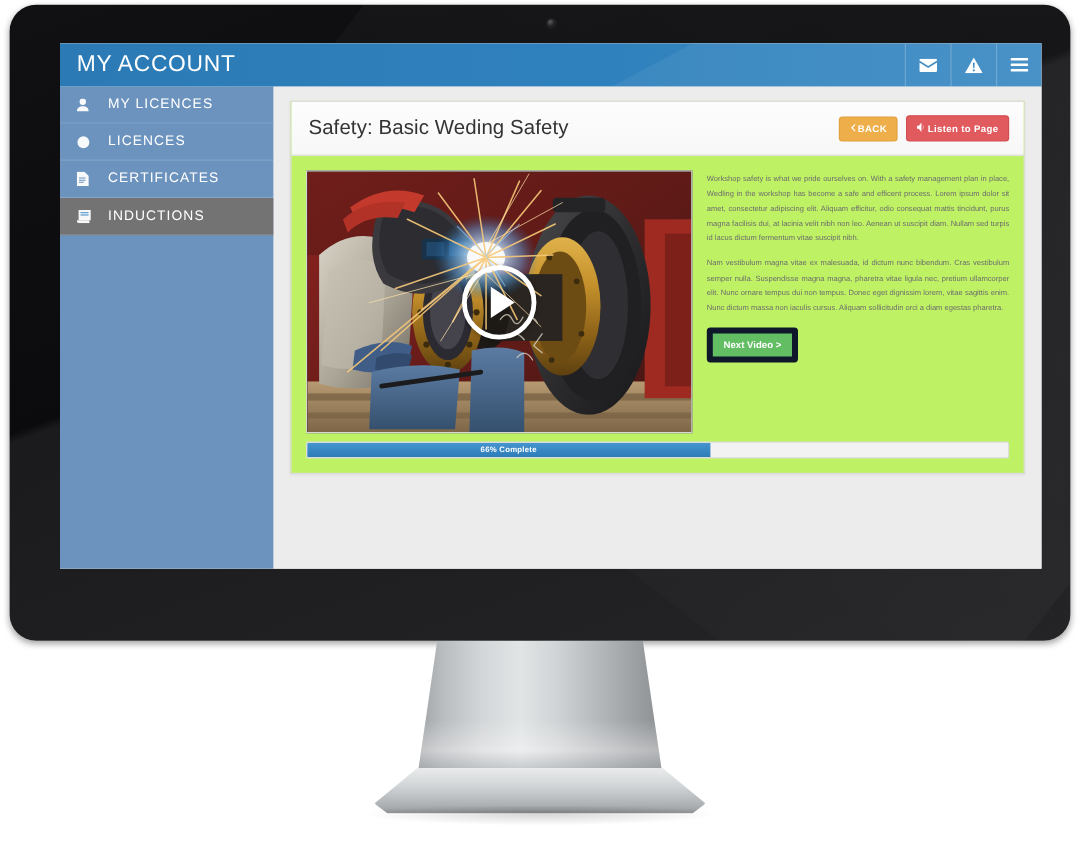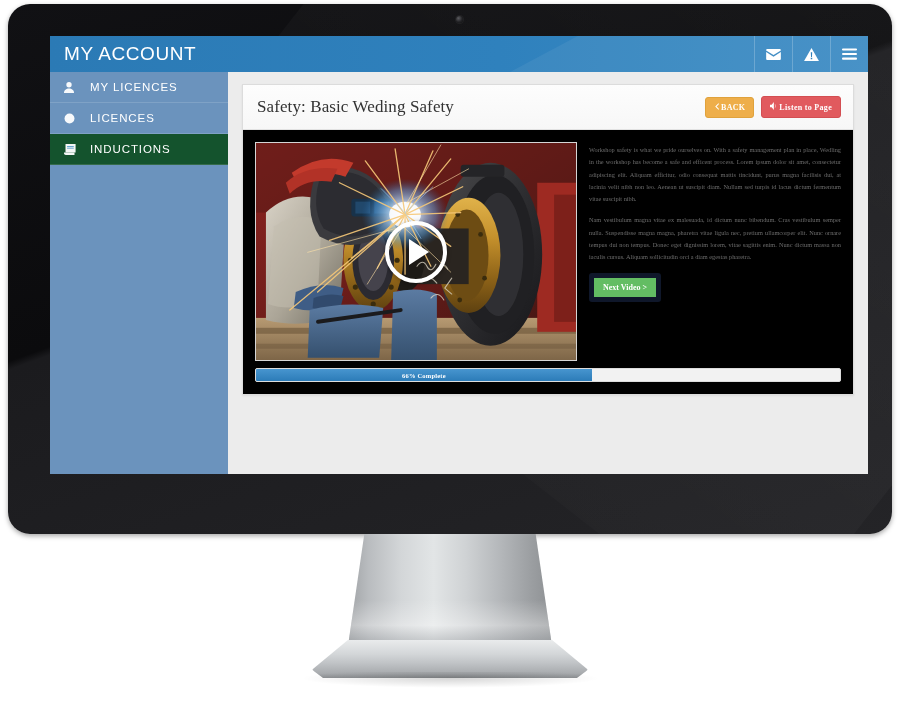--- a/index.html
+++ b/index.html
@@ -85,30 +85,30 @@
     display:flex; align-items:center; gap:0;
     height: 31px; padding-left:14px;
     color:#ffffff; font-size:11.5px; letter-spacing:.9px;
     border-bottom:1px solid rgba(255,255,255,.14);
     cursor:pointer;
   }
   .nav-item .nav-ico {
     width:22px; display:flex; align-items:center; color:#fff; opacity:.95;
   }
   .nav-item .nav-label { padding-left:4px; }
-  .nav-item.active { background:#14532d; }
+  .nav-item.active { background:#737373; }
 
   
   #content {
     flex:1 1 auto; background:#ececec; padding:12px 14px 0 14px; min-width:0;
   }
   #panel {
-    background:#000000; border:1px solid #dcdcdc;
+    background:#bef264; border:1px solid #dcdcdc;
     box-shadow: 0 1px 2px rgba(0,0,0,.07);
-    height: 311px; display:flex; flex-direction:column;font-family:Liberation Serif, serif;
+    height: 311px; display:flex; flex-direction:column;
   }
   #panel-head {
     height:45px; flex:0 0 45px;
     border-bottom:1px solid #e2e2e2;
     background: linear-gradient(180deg,#fdfdfd,#f7f7f7);
     display:flex; align-items:center; padding:0 12px 0 14px;
   }
   #page-title { font-size:17px; color:#333; font-weight:400; letter-spacing:.1px; }
   #head-actions { margin-left:auto; display:flex; gap:7px; align-items:center; }
   .btn {
@@ -244,20 +244,29 @@
 
           <div class="nav-item">
             <span class="nav-ico">
               <svg width="11" height="11" viewBox="0 0 12 12" fill="currentColor">
                 <circle cx="6" cy="6" r="5.4"></circle>
               </svg>
             </span>
             <span class="nav-label">LICENCES</span>
           </div>
 
+          <div class="nav-item">
+            <span class="nav-ico">
+              <svg width="10" height="12" viewBox="0 0 11 13" fill="currentColor">
+                <path d="M0 0h7l4 4v9H0z"></path>
+                <path d="M2 5.4h6v.9H2zM2 7.3h6v.9H2zM2 9.2h4.3v.9H2z" fill="#6b93bd"></path>
+              </svg>
+            </span>
+            <span class="nav-label">CERTIFICATES</span>
+          </div>
 
           <div class="nav-item active">
             <span class="nav-ico">
               <svg width="12" height="11" viewBox="0 0 13 12" fill="currentColor">
                 <path d="M1.6 0h11v9.3h-11z"></path>
                 <path d="M0 9.3h11.4V12H1.9A1.9 1.9 0 0 1 0 10.1z"></path>
                 <path d="M3.3 2.1h7.3v.9H3.3zM3.3 4h7.3v.9H3.3z" fill="#3b8ccb"></path>
               </svg>
             </span>
             <span class="nav-label">INDUCTIONS</span>

